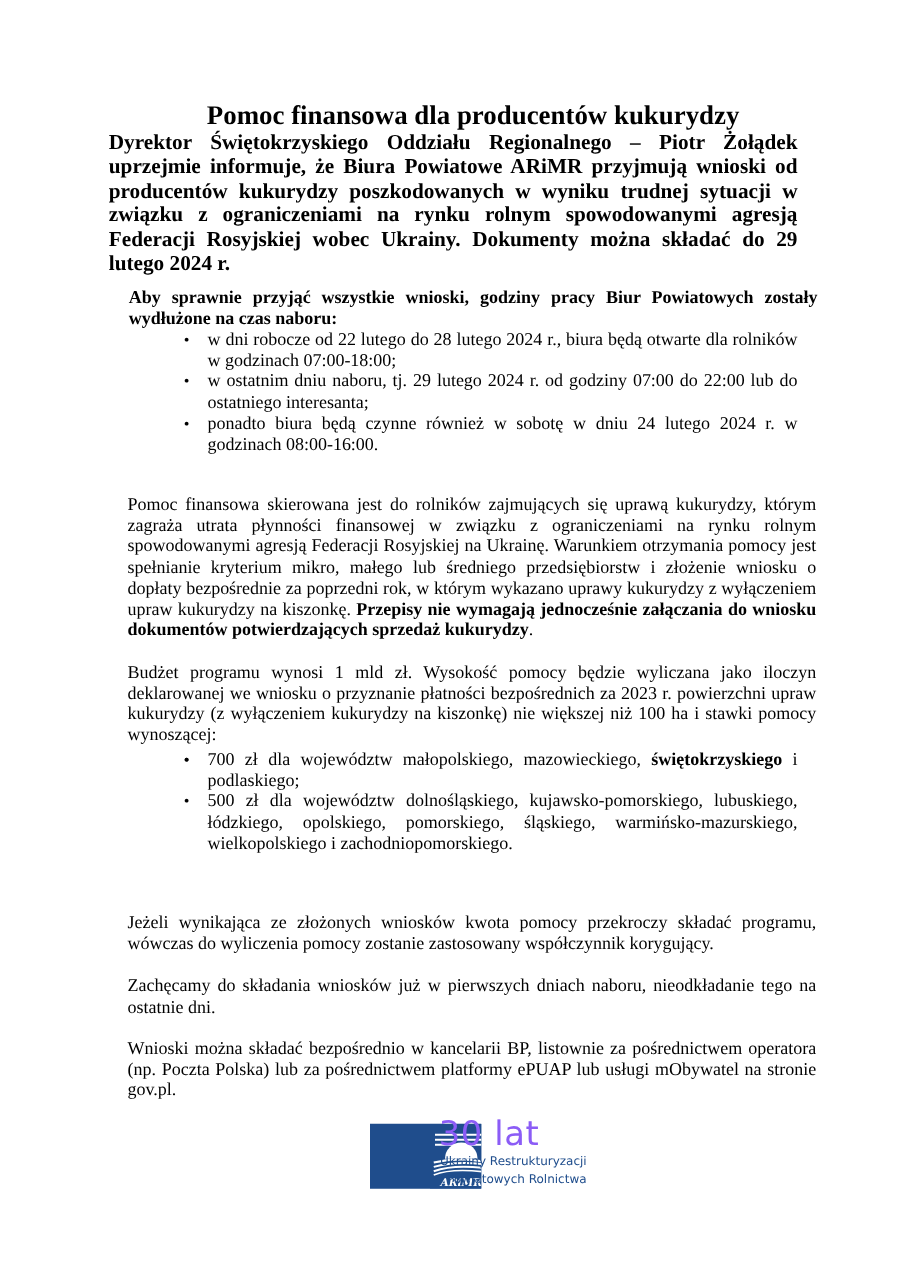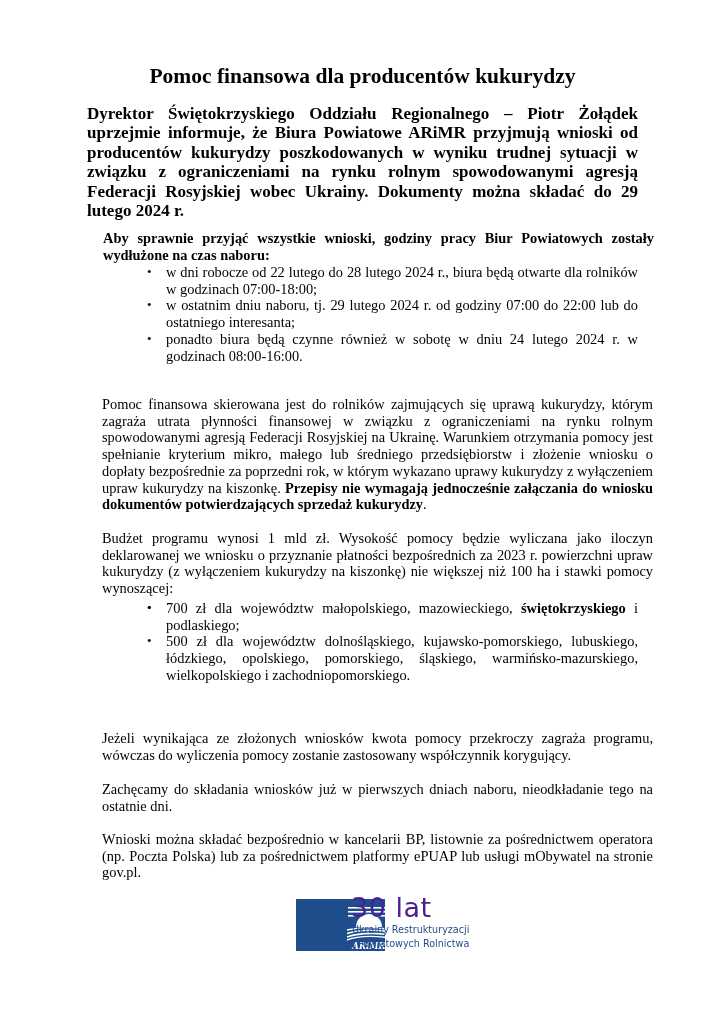--- a/index.html
+++ b/index.html
@@ -23,21 +23,21 @@
     }
     .title {
       position: absolute;
       left: 0;
       top: 63px;
       width: 551px;
       text-align: center;
       font-weight: bold;
       font-size: 21.5px;
       line-height: 26px;
-      margin: 0;
+      margin: 16px;
     }
     .lead {
       position: absolute;
       left: 0;
       top: 104px;
       width: 551px;
       margin: 0;
       font-weight: bold;
       font-size: 17px;
       line-height: 19.4px;
@@ -109,21 +109,21 @@
       padding-left: 48px;
     }
     .logo-mark svg { display: block; }
     .logo-30 {
       position: absolute;
       left: 55px;
       top: -6px;
       font-family: "DejaVu Sans", sans-serif;
       font-size: 27px;
       line-height: 30px;
-      color: #4c1d95;
+      color: #8b5cf6;
       letter-spacing: 0.5px;
     }
     .logo-name {
       position: absolute;
       left: 56px;
       top: 24px;
       font-family: "DejaVu Sans", sans-serif;
       font-size: 9.6px;
       line-height: 14px;
       color: #1f4d8c;
@@ -167,21 +167,21 @@
     <li>
       <span class="bullet">•</span>
       <span>700 zł dla województw małopolskiego, mazowieckiego, </span><span class="b">świętokrzyskiego</span><span> i podlaskiego;</span>
     </li>
     <li>
       <span class="bullet">•</span>
       <span>500 zł dla województw dolnośląskiego, kujawsko-pomorskiego, lubuskiego, łódzkiego, opolskiego, pomorskiego, śląskiego, warmińsko-mazurskiego, wielkopolskiego i zachodniopomorskiego.</span>
     </li>
   </ul>
 
-  <p class="body-para" style="top:715px;">Jeżeli wynikająca ze złożonych wniosków kwota pomocy przekroczy zagraża programu, wówczas do wyliczenia pomocy zostanie zastosowany współczynnik korygujący.</p>
+  <p class="body-para" style="top:715px;">Jeżeli wynikająca ze złożonych wniosków kwota pomocy przekroczy składać programu, wówczas do wyliczenia pomocy zostanie zastosowany współczynnik korygujący.</p>
 
   <p class="body-para" style="top:766px;">Zachęcamy do składania wniosków już w pierwszych dniach naboru, nieodkładanie tego na ostatnie dni.</p>
 
   <p class="body-para" style="top:816px;">Wnioski można składać bezpośrednio w kancelarii BP, listownie za pośrednictwem operatora (np. Poczta Polska) lub za pośrednictwem platformy ePUAP lub usługi mObywatel na stronie gov.pl.</p>
 </div>
 
 <div class="logo">
   <div class="logo-mark">
     <svg width="50" height="52" viewBox="0 0 50 52">
       <rect x="0" y="0" width="50" height="52" fill="#1f4d8c"></rect>

